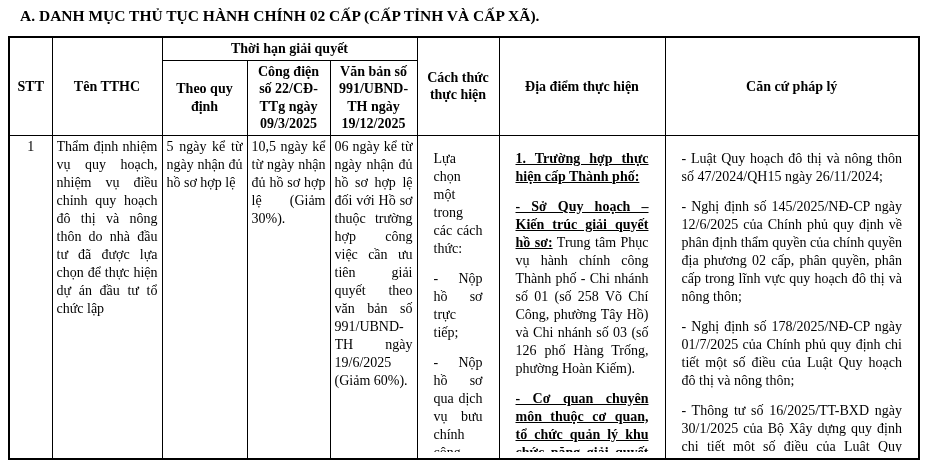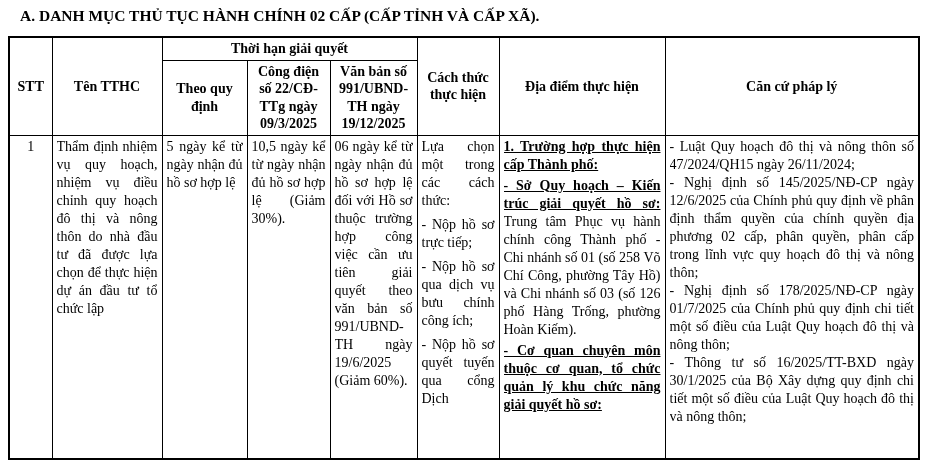--- a/index.html
+++ b/index.html
@@ -49,21 +49,21 @@
     padding: 2px 4px;
     line-height: 18px;
   }
   .clip {
     max-height: 314px;
     overflow: hidden;
   }
   .just { text-align: justify; }
   .center { text-align: center; }
   .bold { font-weight: bold; text-decoration: underline; }
-  .clip p { margin: 0; }
+  .clip p { margin: 12px; }
   .clip p.pgap { margin-bottom: 6px; }
   .clip p.pgap-sm { margin-bottom: 3px; }
 </style>
 </head>
 <body>
 
 <div class="page">
   <div class="doc-title">A. DANH MỤC THỦ TỤC HÀNH CHÍNH 02 CẤP (CẤP TỈNH VÀ CẤP XÃ).</div>
 
   <table class="tthc-table">

